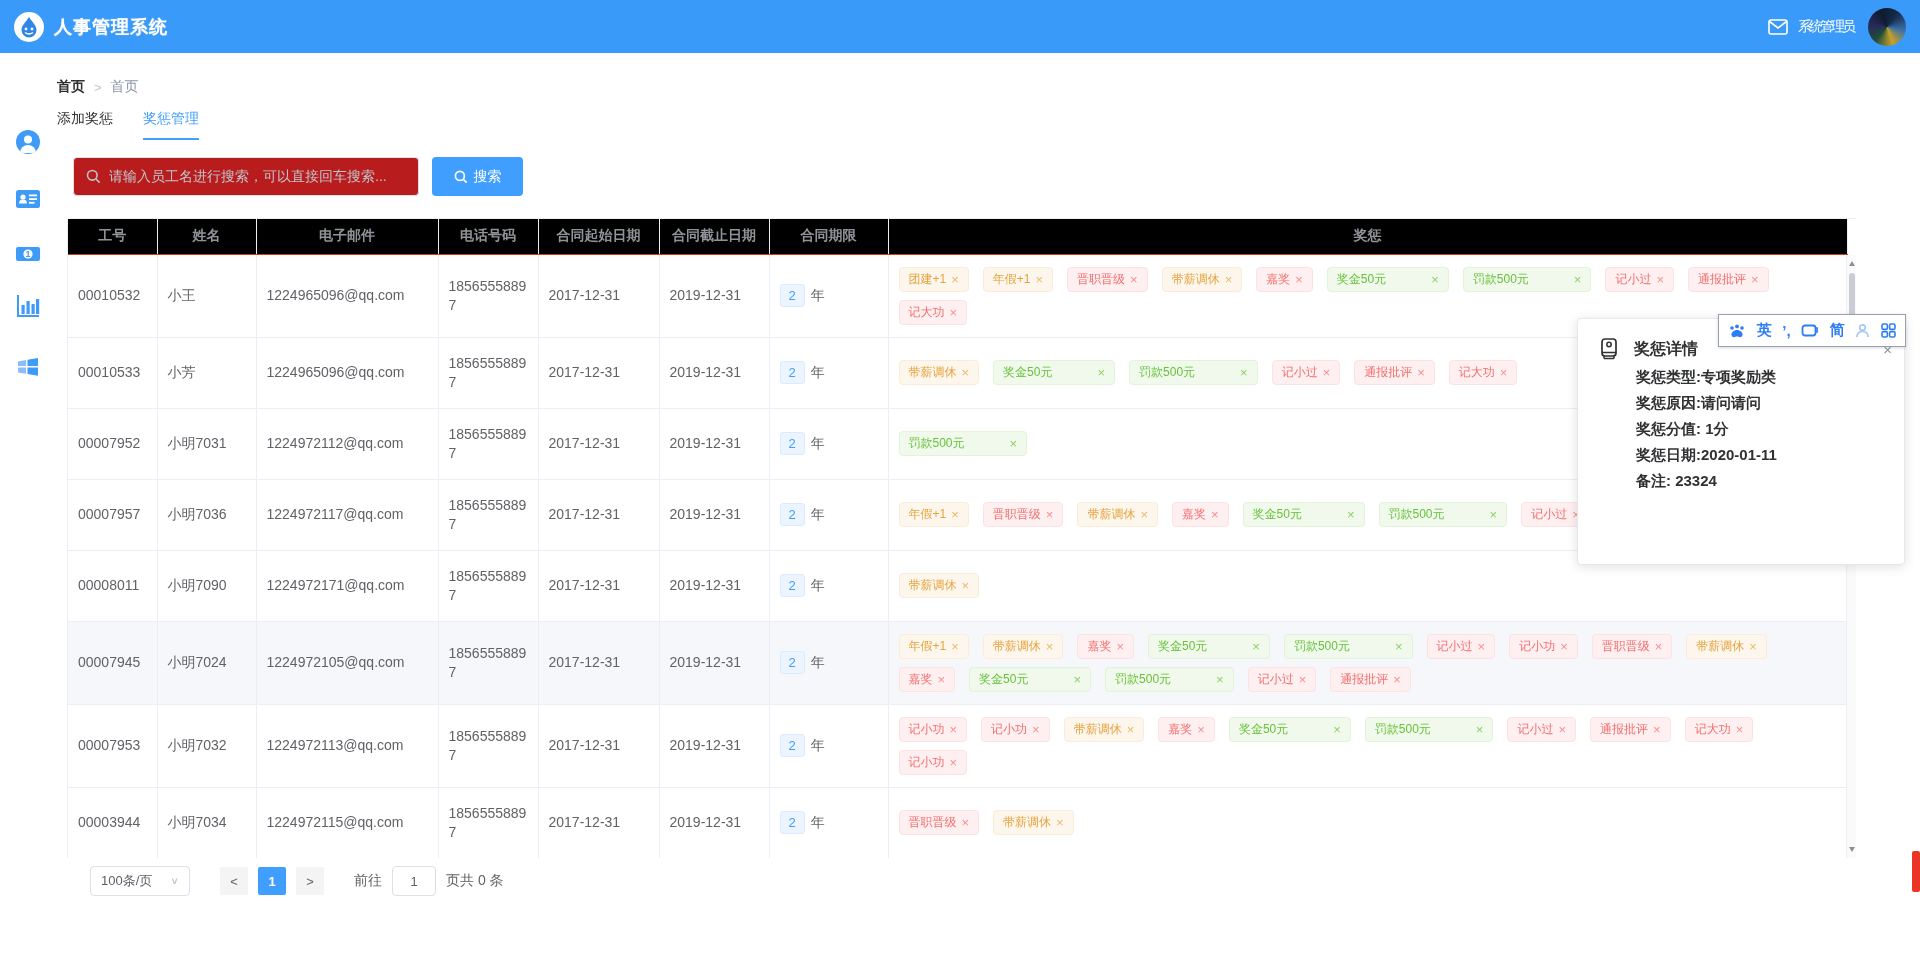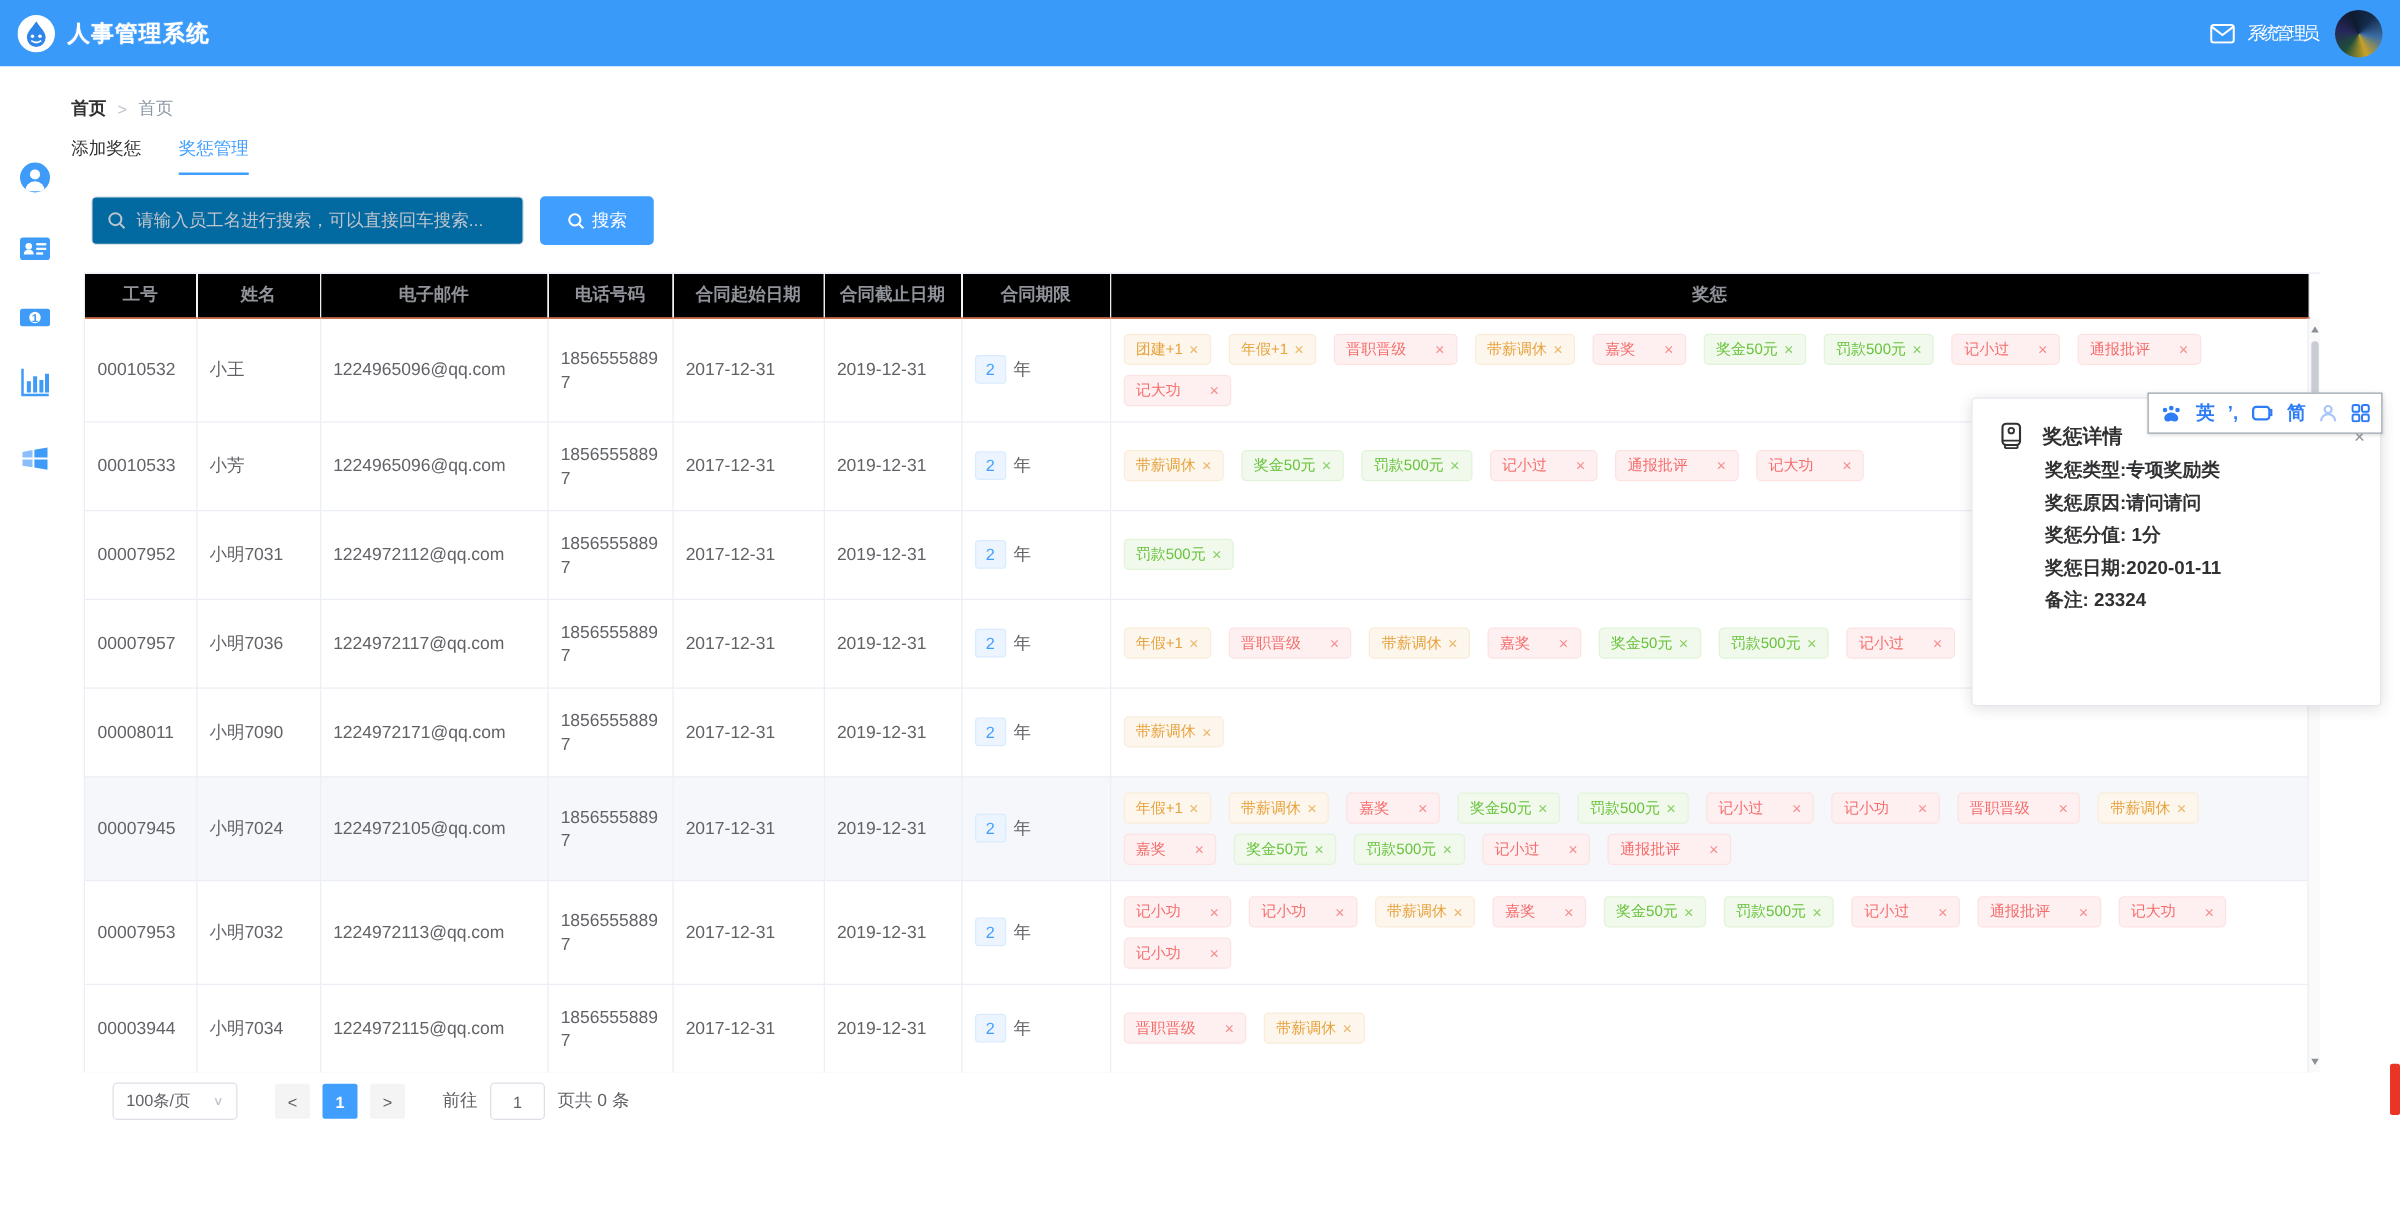--- a/index.html
+++ b/index.html
@@ -31,21 +31,21 @@
   .bc-sep { color:#c0c4cc; font-size:13px; }
   .bc-cur { color:#8b97a5; }
   .tabs { position:absolute; left:57px; top:110px; display:flex; }
   .tab { font-size:14px; color:#303133; padding-bottom:12px; margin-right:30px; cursor:pointer; position:relative; }
   .tab.active { color:#409eff; }
   .tab.active::after { content:""; position:absolute; left:0; right:0; bottom:0; height:2px; background:#409eff; }
 
   
   .search-row { position:absolute; left:73px; top:157px; display:flex; }
   .search-box { width:346px; height:39px; border:1px solid #dcdfe6; border-radius:4px;
-    display:flex; align-items:center; padding:0 12px; background:#0369a1; }
+    display:flex; align-items:center; padding:0 12px; background:#b91c1c; }
   .search-box svg { flex:0 0 auto; margin-right:8px; }
   .search-placeholder { color:#bfc4cc; font-size:14px; white-space:nowrap; overflow:hidden; }
   .search-btn { margin-left:13px; width:91px; height:39px; background:#409eff; border:none; border-radius:4px;
     color:#fff; font-size:14px; display:flex; align-items:center; justify-content:center; gap:6px; cursor:pointer; }
 
   
   .table-wrap { position:absolute; left:67px; top:218px; width:1789px; height:640px;
     overflow:hidden; border-top:1px solid #ebeef5; border-left:1px solid #ebeef5; }
   table { border-collapse:collapse; table-layout:fixed; width:1779px; font-size:14px; }
   col.c-id{width:89px} col.c-name{width:99px} col.c-email{width:182px} col.c-phone{width:100px}
@@ -56,22 +56,22 @@
     padding:8px 10px; vertical-align:middle; line-height:19px; word-break:break-all; }
   tr { height:71px; }
   tr.hl td { background:#f5f7fa; }
   tr.partial td { vertical-align:top; padding-top:6px; }
   .dur-badge { display:inline-block; background:#ecf5ff; border:1px solid #d9ecff; color:#409eff;
     border-radius:3px; font-size:13px; padding:1px 8px; margin-right:6px; }
   .tag { display:inline-flex; align-items:center; height:25px; border-radius:4px; font-size:12px;
     padding:0 9px; margin:4px 14px 4px 0; white-space:nowrap; cursor:default; }
   .tag .x { margin-left:5px; font-size:13px; cursor:pointer; opacity:.75; }
   .tag.warning { background:#fdf6ec; border:1px solid #faecd8; color:#e6a23c; }
-  .tag.danger  { background:#fef0f0; border:1px solid #fde2e2; color:#f56c6c;gap:18px; }
-  .tag.success { background:#f0f9eb; border:1px solid #e1f3d8; color:#67c23a; }
+  .tag.danger  { background:#fef0f0; border:1px solid #fde2e2; color:#f56c6c; }
+  .tag.success { background:#f0f9eb; border:1px solid #e1f3d8; color:#67c23a;gap:40px; }
 
   
   .tbl-scroll { position:absolute; right:0; top:36px; bottom:0; width:10px; background:#fafafa;
     border-left:1px solid #ebeef5; }
   .tri-up, .tri-down { position:absolute; left:2px; width:0; height:0;
     border-left:3px solid transparent; border-right:3px solid transparent; }
   .tri-up { top:6px; border-bottom:5px solid #8a9099; }
   .tri-down { bottom:6px; border-top:5px solid #8a9099; }
   .tbl-thumb { position:absolute; left:2px; top:18px; width:6px; height:70px; background:#c8ccd4; border-radius:3px; }
 

